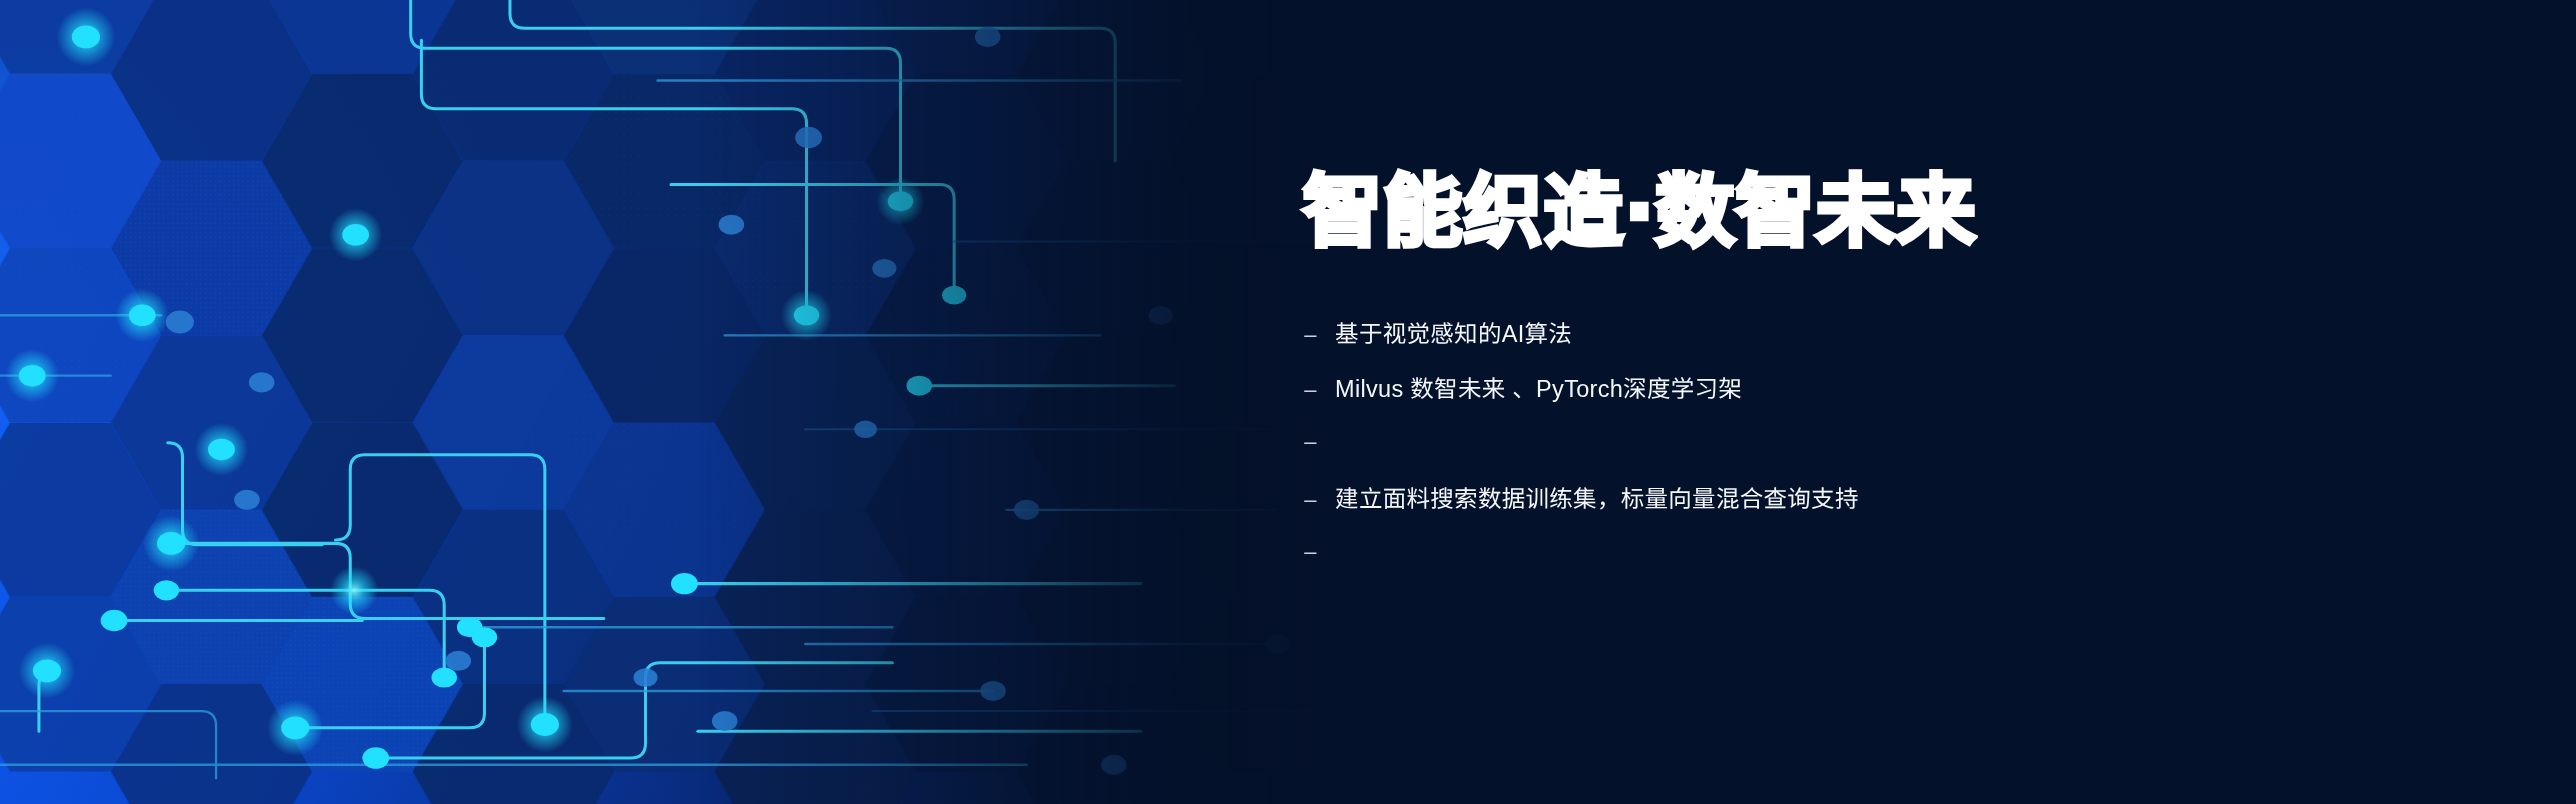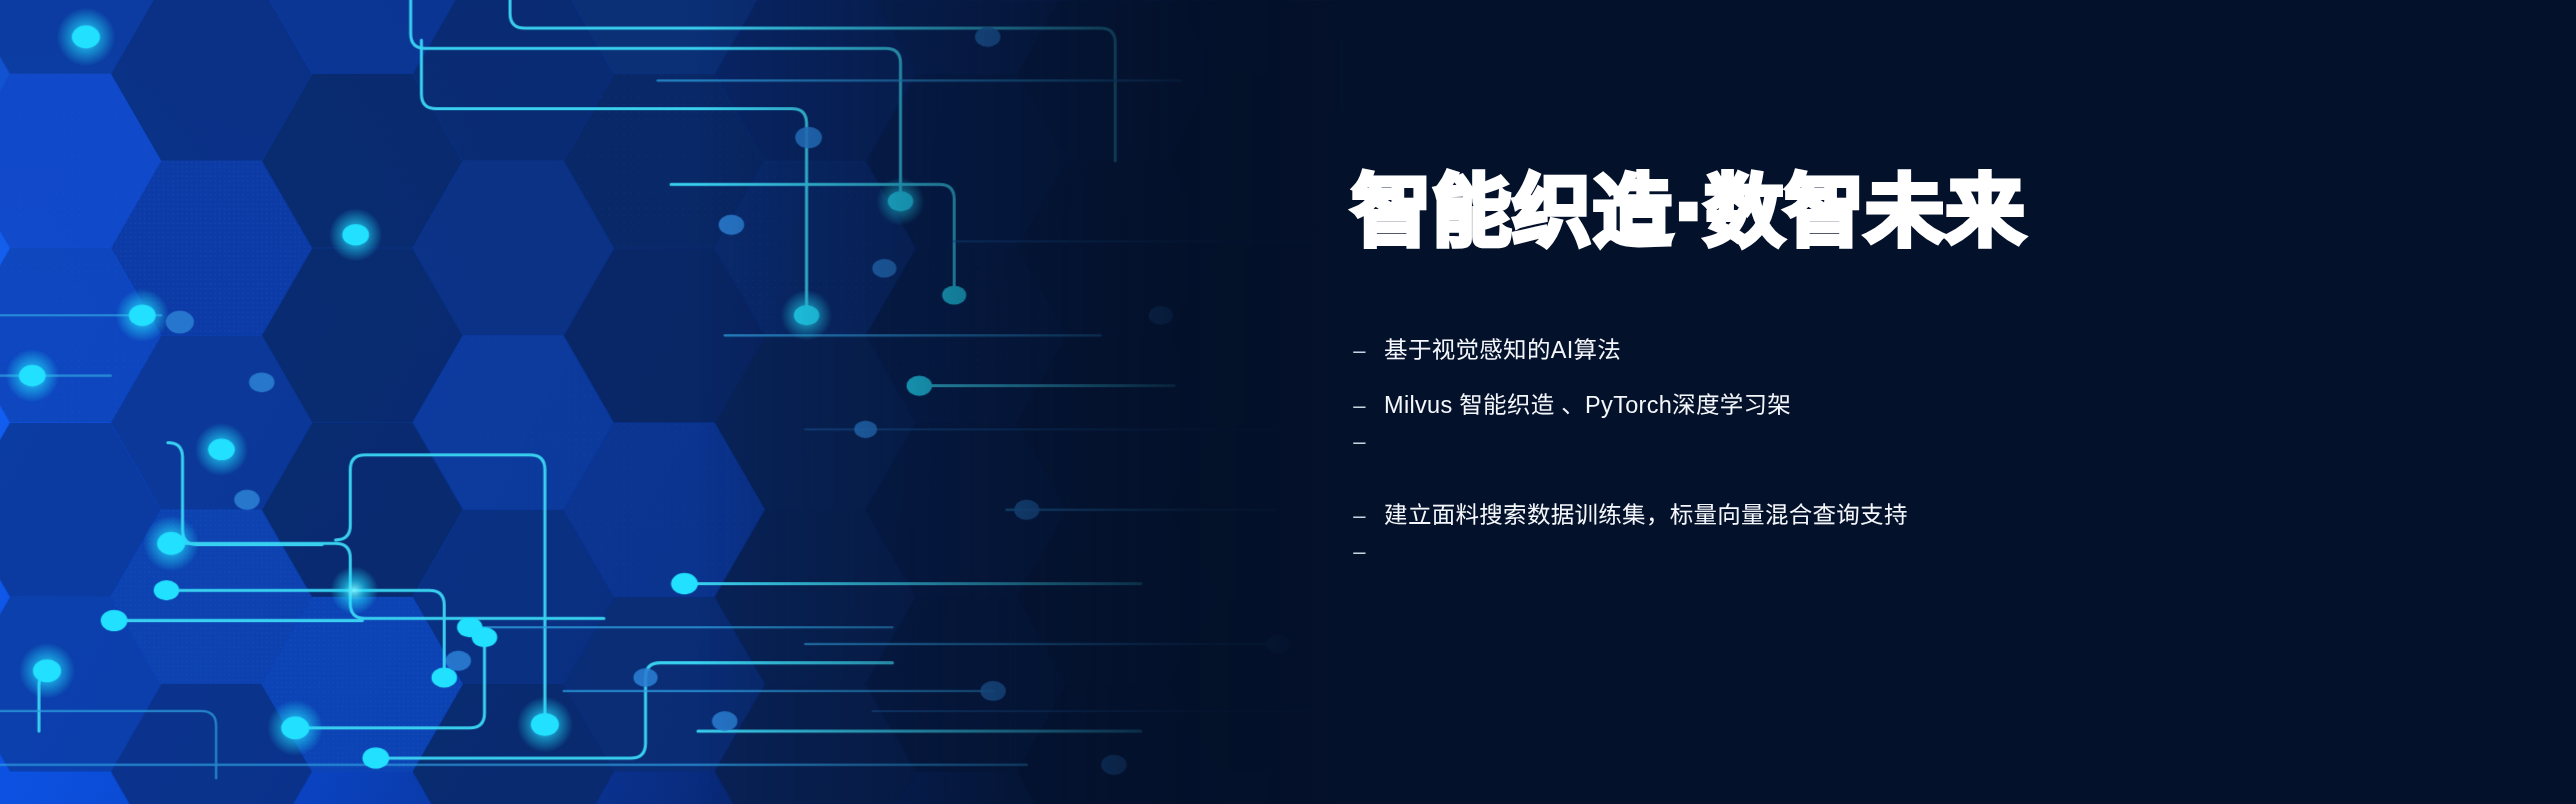--- a/index.html
+++ b/index.html
@@ -27,21 +27,21 @@
   }
   #artwork svg {
     display: block;
     width: 1342px;
     height: 805px;
   }
 
   
   #content {
     position: absolute;
-    left: 1352px;
+    left: 1303px;
     top: 0;
     width: 1140px;
     height: 777px;
   }
 
   #headline {
     position: absolute;
     top: 173px;
     left: 0;
     margin: 0;
@@ -78,21 +78,20 @@
     line-height: 22px;
     margin-right: 13.4px;
   }
   .bullet-text {
     flex: 0 0 auto;
     color: #f4f7fb;
     font-size: 23.5px;
     line-height: 27px;
     letter-spacing: 0.3px;
     font-weight: 400;
-    margin-top: 16px;
   }
 </style>
 </head>
 <body>
 
 <div id="banner">
 
   <div id="artwork">
     <svg viewBox="0 0 2000 1200" preserveAspectRatio="none" xmlns="http://www.w3.org/2000/svg">
       <defs>
@@ -325,21 +324,21 @@
 
     <h1 id="headline">智能织造·数智未来</h1>
 
     <ul id="bullets">
       <li class="bullet-row">
         <span class="bullet-dash">–</span>
         <span class="bullet-text">基于视觉感知的AI算法</span>
       </li>
       <li class="bullet-row">
         <span class="bullet-dash">–</span>
-        <span class="bullet-text">Milvus 智能织造 、PyTorch深度学习架</span>
+        <span class="bullet-text">Milvus 数智未来 、PyTorch深度学习架</span>
       </li>
       <li class="bullet-row">
         <span class="bullet-dash">–</span>
       </li>
       <li class="bullet-row">
         <span class="bullet-dash">–</span>
         <span class="bullet-text">建立面料搜索数据训练集，标量向量混合查询支持</span>
       </li>
       <li class="bullet-row">
         <span class="bullet-dash">–</span>

